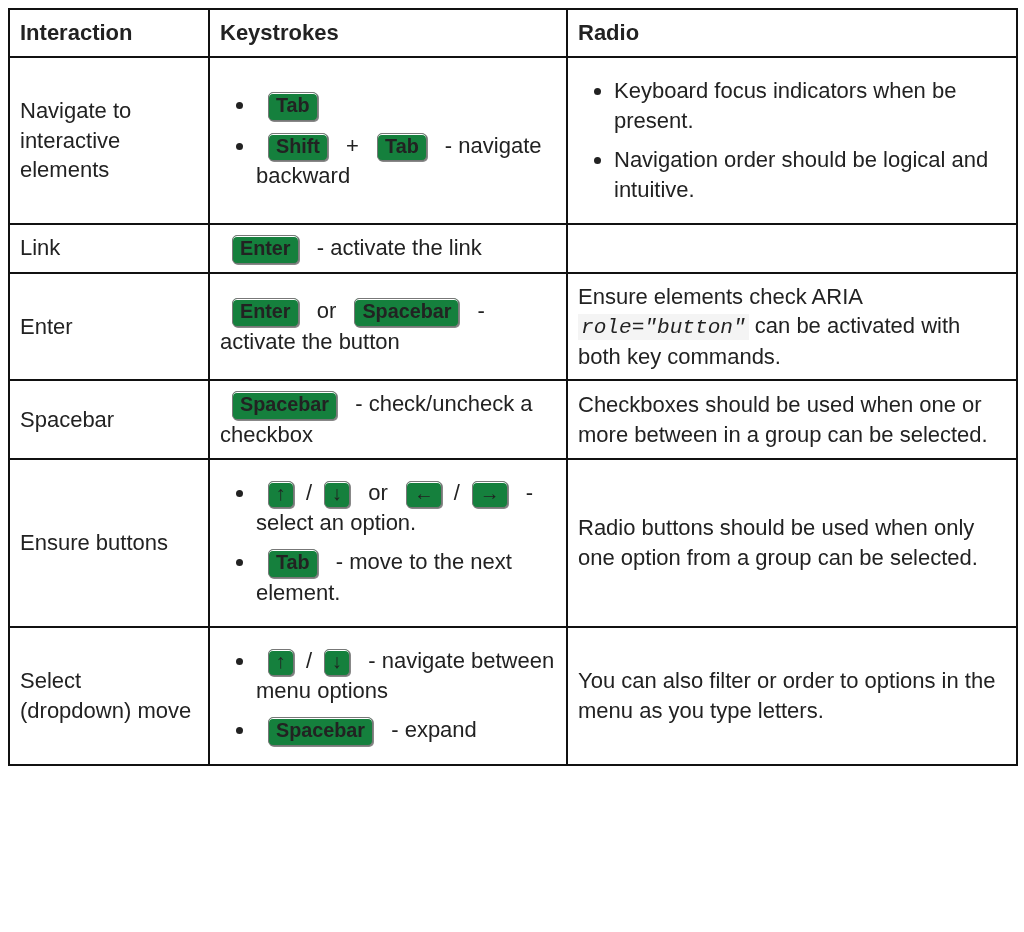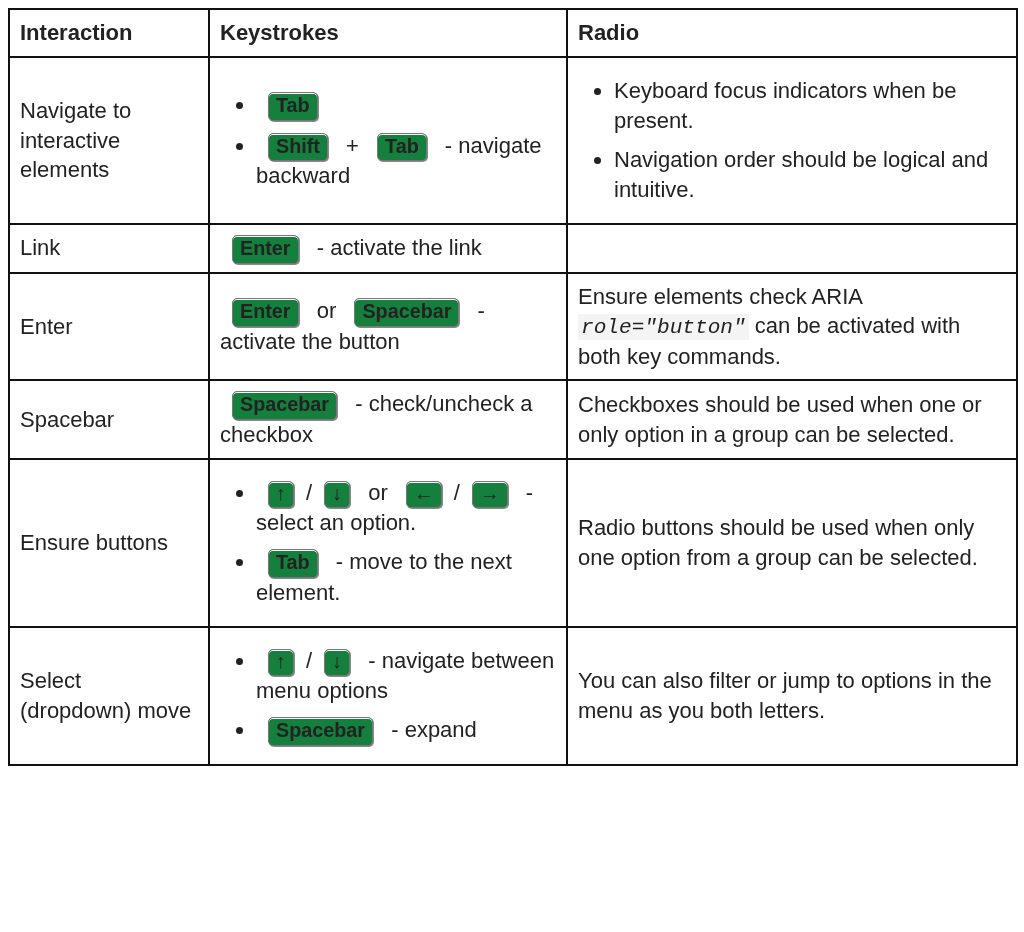--- a/index.html
+++ b/index.html
@@ -126,21 +126,21 @@
       <td class="cell-text">
         <span>Ensure elements check ARIA </span><code>role="button"</code><span> can be activated with both key commands.</span>
       </td>
     </tr>
 
     <tr>
       <td class="cell-text">Spacebar</td>
       <td class="cell-text">
         <kbd>Spacebar</kbd><span> - </span><span>check/uncheck a checkbox</span>
       </td>
-      <td class="cell-text">Checkboxes should be used when one or only option in a group can be selected.</td>
+      <td class="cell-text">Checkboxes should be used when one or more between in a group can be selected.</td>
     </tr>
 
     <tr>
       <td class="cell-text">Ensure buttons</td>
       <td>
         <ul>
           <li>
             <kbd class="arrow">↑</kbd><span>/</span><kbd class="arrow">↓</kbd><span> or </span><kbd class="arrow">←</kbd><span>/</span><kbd class="arrow">→</kbd><span> - </span><span>select an option.</span>
           </li>
           <li>
@@ -156,17 +156,17 @@
       <td>
         <ul>
           <li>
             <kbd class="arrow">↑</kbd><span>/</span><kbd class="arrow">↓</kbd><span> - </span><span>navigate between menu options</span>
           </li>
           <li>
             <kbd>Spacebar</kbd><span> - </span><span>expand</span>
           </li>
         </ul>
       </td>
-      <td class="cell-text">You can also filter or jump to options in the menu as you both letters.</td>
+      <td class="cell-text">You can also filter or order to options in the menu as you type letters.</td>
     </tr>
 
   </tbody>
 </table>
 
 </body></html>

